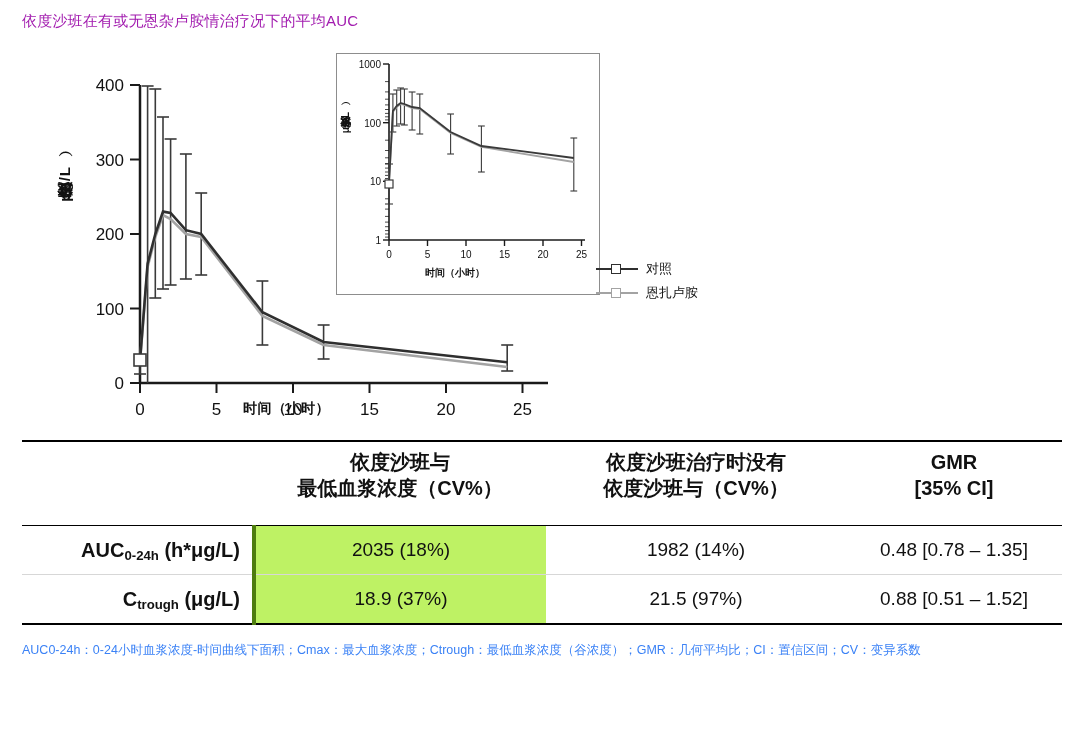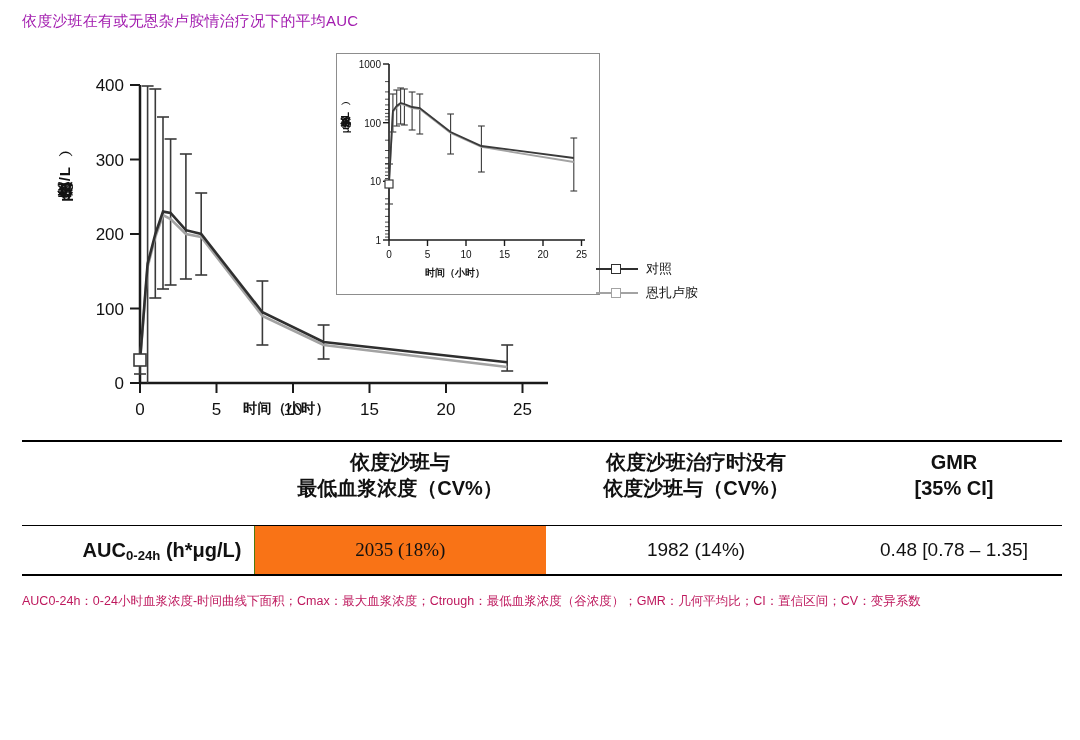--- a/index.html
+++ b/index.html
@@ -162,35 +162,34 @@
   }
   table.pk tbody tr:last-child td {
     border-bottom: 2.5px solid #000;
   }
   table.pk tbody td.rowhead {
     text-align: right;
     font-weight: bold;
     font-size: 20px;
     padding-right: 12px;
     background: #fff;
-    border-right: 1px solid #4d7c0f;
+    border-right: 4px solid #4d7c0f;
   }
   table.pk tbody td.shaded {
-    background: #f97316;
-    font-family: Liberation Serif, serif;
+    background: #bef264;
   }
   .sub { font-size: 0.66em; vertical-align: baseline; position: relative; top: 3px; }
   .colw1 { width: 232px; }
   .colw2 { width: 292px; }
   .colw3 { width: 300px; }
   .colw4 { width: 216px; }
   .footnote {
     margin: 16px 0 0 4px;
     font-size: 12.5px;
-    color: #be185d;
+    color: #3b82f6;
     line-height: 1.5;
   }
 </style>
 </head>
 <body>
 
 <div class="page">
 
   <div class="title">依度沙班在有或无恩杂卢胺情治疗况下的平均AUC</div>
 
@@ -446,18 +445,24 @@
         </th>
       </tr>
     </thead>
     <tbody>
       <tr>
         <td class="rowhead"><span>AUC</span><span class="sub">0-24h</span><span> (h*μg/L)</span></td>
         <td class="shaded">2035 (18%)</td>
         <td>1982 (14%)</td>
         <td>0.48 [0.78 – 1.35]</td>
       </tr>
+      <tr>
+        <td class="rowhead"><span>C</span><span class="sub">trough</span><span> (μg/L)</span></td>
+        <td class="shaded">18.9 (37%)</td>
+        <td>21.5 (97%)</td>
+        <td>0.88 [0.51 – 1.52]</td>
+      </tr>
     </tbody>
   </table>
 
   <div class="footnote">AUC0-24h：0-24小时血浆浓度-时间曲线下面积；Cmax：最大血浆浓度；Ctrough：最低血浆浓度（谷浓度）；GMR：几何平均比；CI：置信区间；CV：变异系数</div>
 
 </div>
 
 </body></html>

